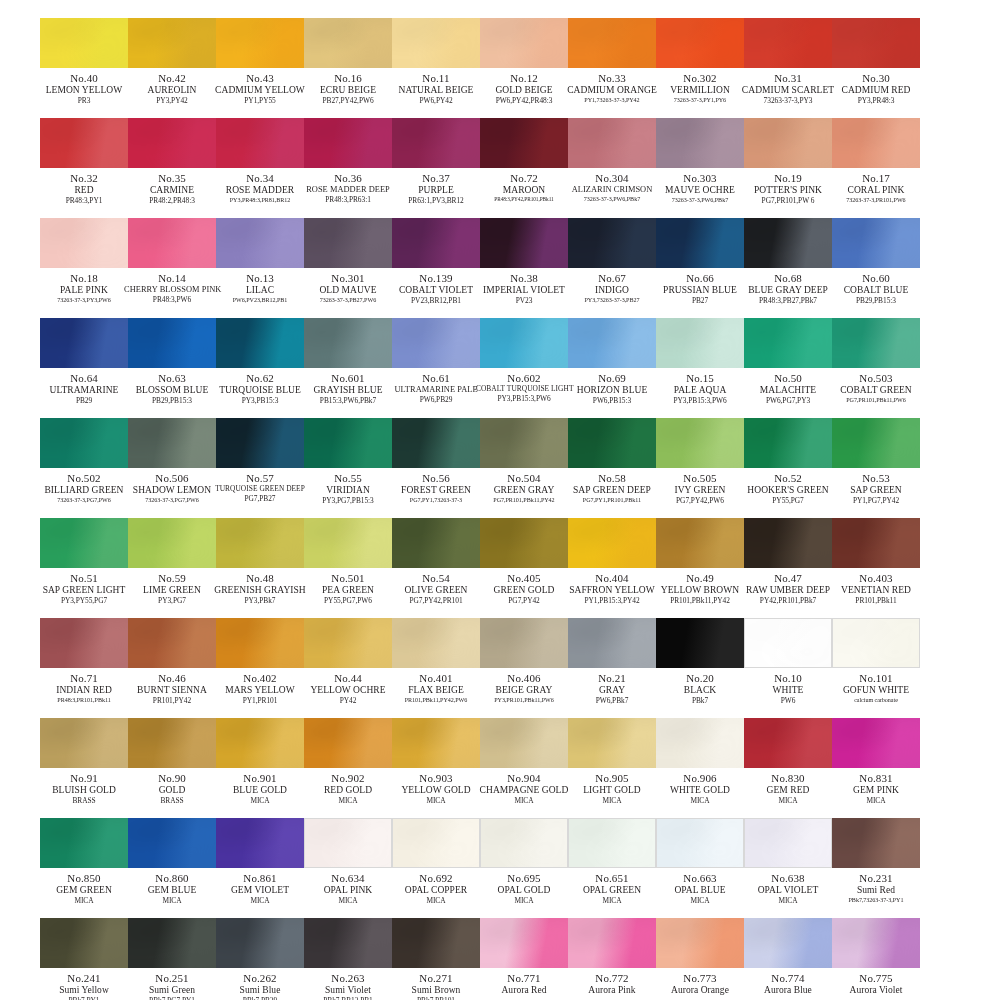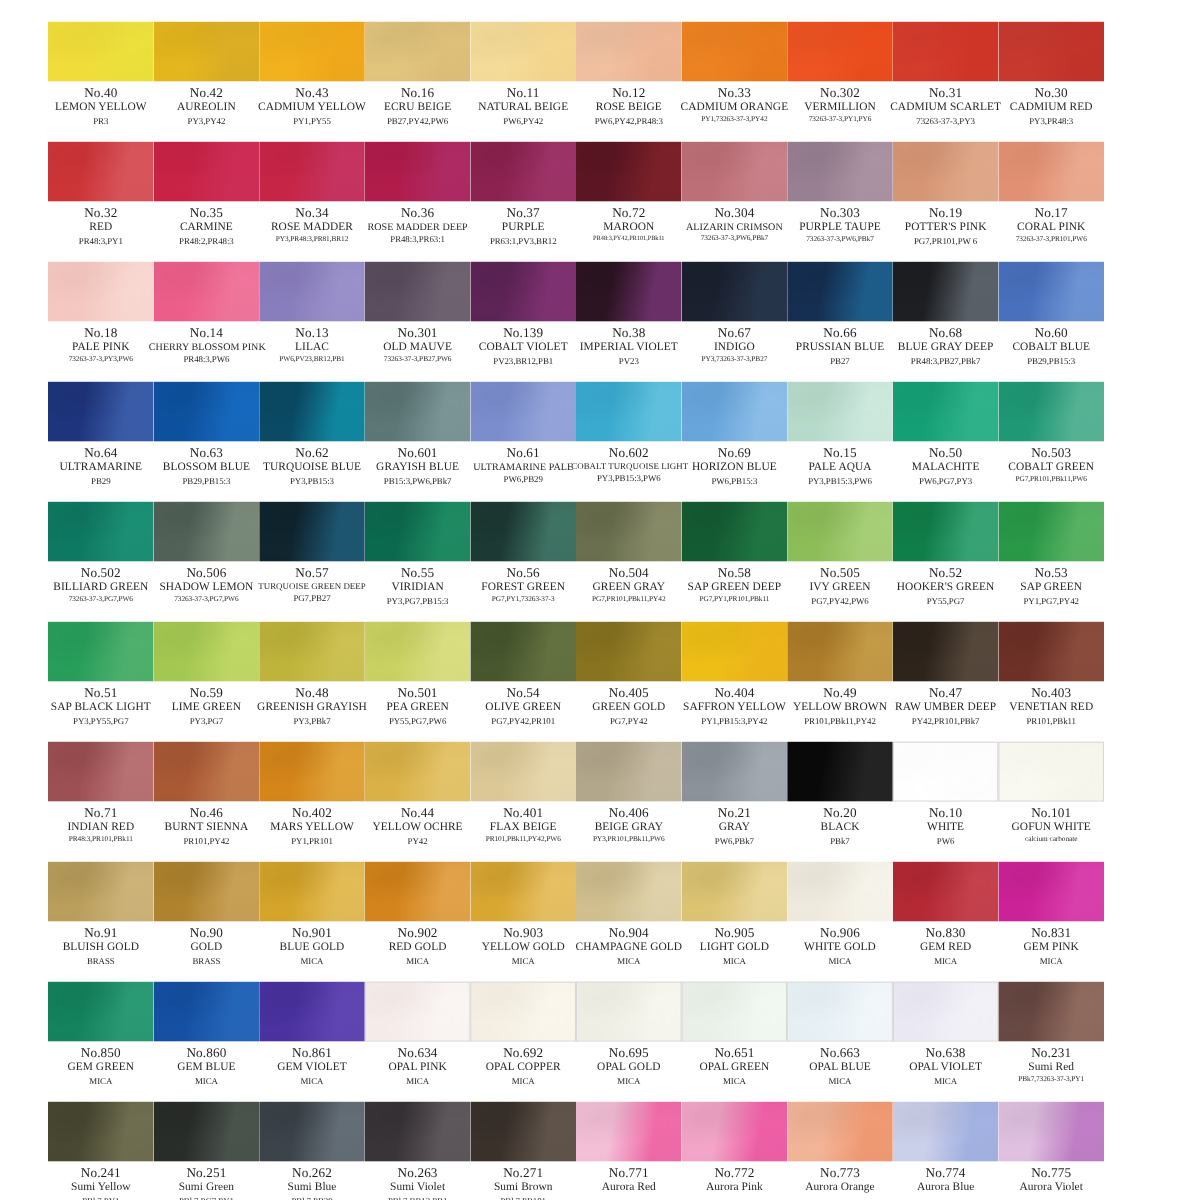--- a/index.html
+++ b/index.html
@@ -141,21 +141,21 @@
           <div class="lab-pig">PW6,PY42</div>
         </div>
       </div>
       <div class="cell">
         <div class="swatch">
           <div class="wash" style="background: linear-gradient(100deg, rgb(242, 194, 162) 0%, rgb(242, 194, 162) 34%, rgb(239, 182, 149) 72%, rgb(239, 182, 149) 100%);"></div>
           <div class="grain" style="opacity: 0.12; background: radial-gradient(at 18% 30%, rgba(0, 0, 0, 0.35) 0%, rgba(0, 0, 0, 0) 48%), radial-gradient(at 72% 68%, rgba(255, 255, 255, 0.4) 0%, rgba(255, 255, 255, 0) 52%), radial-gradient(at 46% 14%, rgba(0, 0, 0, 0.2) 0%, rgba(0, 0, 0, 0) 44%), radial-gradient(at 88% 22%, rgba(255, 255, 255, 0.3) 0%, rgba(255, 255, 255, 0) 40%), linear-gradient(rgba(0, 0, 0, 0.12) 0%, rgba(0, 0, 0, 0) 30%, rgba(0, 0, 0, 0.1) 100%);"></div>
         </div>
         <div class="labels">
           <div class="lab-no">No.12</div>
-          <div class="lab-name">ROSE BEIGE</div>
+          <div class="lab-name">GOLD BEIGE</div>
           <div class="lab-pig">PW6,PY42,PR48:3</div>
         </div>
       </div>
       <div class="cell">
         <div class="swatch">
           <div class="wash" style="background: linear-gradient(100deg, rgb(239, 131, 34) 0%, rgb(239, 131, 34) 34%, rgb(233, 122, 29) 72%, rgb(233, 122, 29) 100%);"></div>
           <div class="grain" style="opacity: 0.1; background: radial-gradient(at 18% 30%, rgba(0, 0, 0, 0.35) 0%, rgba(0, 0, 0, 0) 48%), radial-gradient(at 72% 68%, rgba(255, 255, 255, 0.4) 0%, rgba(255, 255, 255, 0) 52%), radial-gradient(at 46% 14%, rgba(0, 0, 0, 0.2) 0%, rgba(0, 0, 0, 0) 44%), radial-gradient(at 88% 22%, rgba(255, 255, 255, 0.3) 0%, rgba(255, 255, 255, 0) 40%), linear-gradient(rgba(0, 0, 0, 0.12) 0%, rgba(0, 0, 0, 0) 30%, rgba(0, 0, 0, 0.1) 100%);"></div>
         </div>
         <div class="labels">
           <div class="lab-no">No.33</div>
@@ -275,21 +275,21 @@
           <div class="lab-pig tiny">73263-37-3,PW6,PBk7</div>
         </div>
       </div>
       <div class="cell">
         <div class="swatch">
           <div class="wash" style="background: linear-gradient(100deg, rgb(154, 130, 148) 0%, rgb(154, 130, 148) 34%, rgb(171, 146, 162) 72%, rgb(171, 146, 162) 100%);"></div>
           <div class="grain" style="opacity: 0.16; background: radial-gradient(at 18% 30%, rgba(0, 0, 0, 0.35) 0%, rgba(0, 0, 0, 0) 48%), radial-gradient(at 72% 68%, rgba(255, 255, 255, 0.4) 0%, rgba(255, 255, 255, 0) 52%), radial-gradient(at 46% 14%, rgba(0, 0, 0, 0.2) 0%, rgba(0, 0, 0, 0) 44%), radial-gradient(at 88% 22%, rgba(255, 255, 255, 0.3) 0%, rgba(255, 255, 255, 0) 40%), linear-gradient(rgba(0, 0, 0, 0.12) 0%, rgba(0, 0, 0, 0) 30%, rgba(0, 0, 0, 0.1) 100%);"></div>
         </div>
         <div class="labels">
           <div class="lab-no">No.303</div>
-          <div class="lab-name">PURPLE TAUPE</div>
+          <div class="lab-name">MAUVE OCHRE</div>
           <div class="lab-pig tiny">73263-37-3,PW6,PBk7</div>
         </div>
       </div>
       <div class="cell">
         <div class="swatch">
           <div class="wash" style="background: linear-gradient(100deg, rgb(217, 152, 119) 0%, rgb(217, 152, 119) 34%, rgb(224, 168, 136) 72%, rgb(224, 168, 136) 100%);"></div>
           <div class="grain" style="opacity: 0.14; background: radial-gradient(at 18% 30%, rgba(0, 0, 0, 0.35) 0%, rgba(0, 0, 0, 0) 48%), radial-gradient(at 72% 68%, rgba(255, 255, 255, 0.4) 0%, rgba(255, 255, 255, 0) 52%), radial-gradient(at 46% 14%, rgba(0, 0, 0, 0.2) 0%, rgba(0, 0, 0, 0) 44%), radial-gradient(at 88% 22%, rgba(255, 255, 255, 0.3) 0%, rgba(255, 255, 255, 0) 40%), linear-gradient(rgba(0, 0, 0, 0.12) 0%, rgba(0, 0, 0, 0) 30%, rgba(0, 0, 0, 0.1) 100%);"></div>
         </div>
         <div class="labels">
           <div class="lab-no">No.19</div>
@@ -646,21 +646,21 @@
       </div>
     </div>
     <div class="row">
       <div class="cell">
         <div class="swatch">
           <div class="wash" style="background: linear-gradient(100deg, rgb(40, 160, 92) 0%, rgb(40, 160, 92) 34%, rgb(78, 176, 109) 72%, rgb(78, 176, 109) 100%);"></div>
           <div class="grain" style="opacity: 0.14; background: radial-gradient(at 18% 30%, rgba(0, 0, 0, 0.35) 0%, rgba(0, 0, 0, 0) 48%), radial-gradient(at 72% 68%, rgba(255, 255, 255, 0.4) 0%, rgba(255, 255, 255, 0) 52%), radial-gradient(at 46% 14%, rgba(0, 0, 0, 0.2) 0%, rgba(0, 0, 0, 0) 44%), radial-gradient(at 88% 22%, rgba(255, 255, 255, 0.3) 0%, rgba(255, 255, 255, 0) 40%), linear-gradient(rgba(0, 0, 0, 0.12) 0%, rgba(0, 0, 0, 0) 30%, rgba(0, 0, 0, 0.1) 100%);"></div>
         </div>
         <div class="labels">
           <div class="lab-no">No.51</div>
-          <div class="lab-name">SAP BLACK LIGHT</div>
+          <div class="lab-name">SAP GREEN LIGHT</div>
           <div class="lab-pig">PY3,PY55,PG7</div>
         </div>
       </div>
       <div class="cell">
         <div class="swatch">
           <div class="wash" style="background: linear-gradient(100deg, rgb(166, 202, 82) 0%, rgb(166, 202, 82) 34%, rgb(191, 215, 100) 72%, rgb(191, 215, 100) 100%);"></div>
           <div class="grain" style="opacity: 0.12; background: radial-gradient(at 18% 30%, rgba(0, 0, 0, 0.35) 0%, rgba(0, 0, 0, 0) 48%), radial-gradient(at 72% 68%, rgba(255, 255, 255, 0.4) 0%, rgba(255, 255, 255, 0) 52%), radial-gradient(at 46% 14%, rgba(0, 0, 0, 0.2) 0%, rgba(0, 0, 0, 0) 44%), radial-gradient(at 88% 22%, rgba(255, 255, 255, 0.3) 0%, rgba(255, 255, 255, 0) 40%), linear-gradient(rgba(0, 0, 0, 0.12) 0%, rgba(0, 0, 0, 0) 30%, rgba(0, 0, 0, 0.1) 100%);"></div>
         </div>
         <div class="labels">
           <div class="lab-no">No.59</div>

